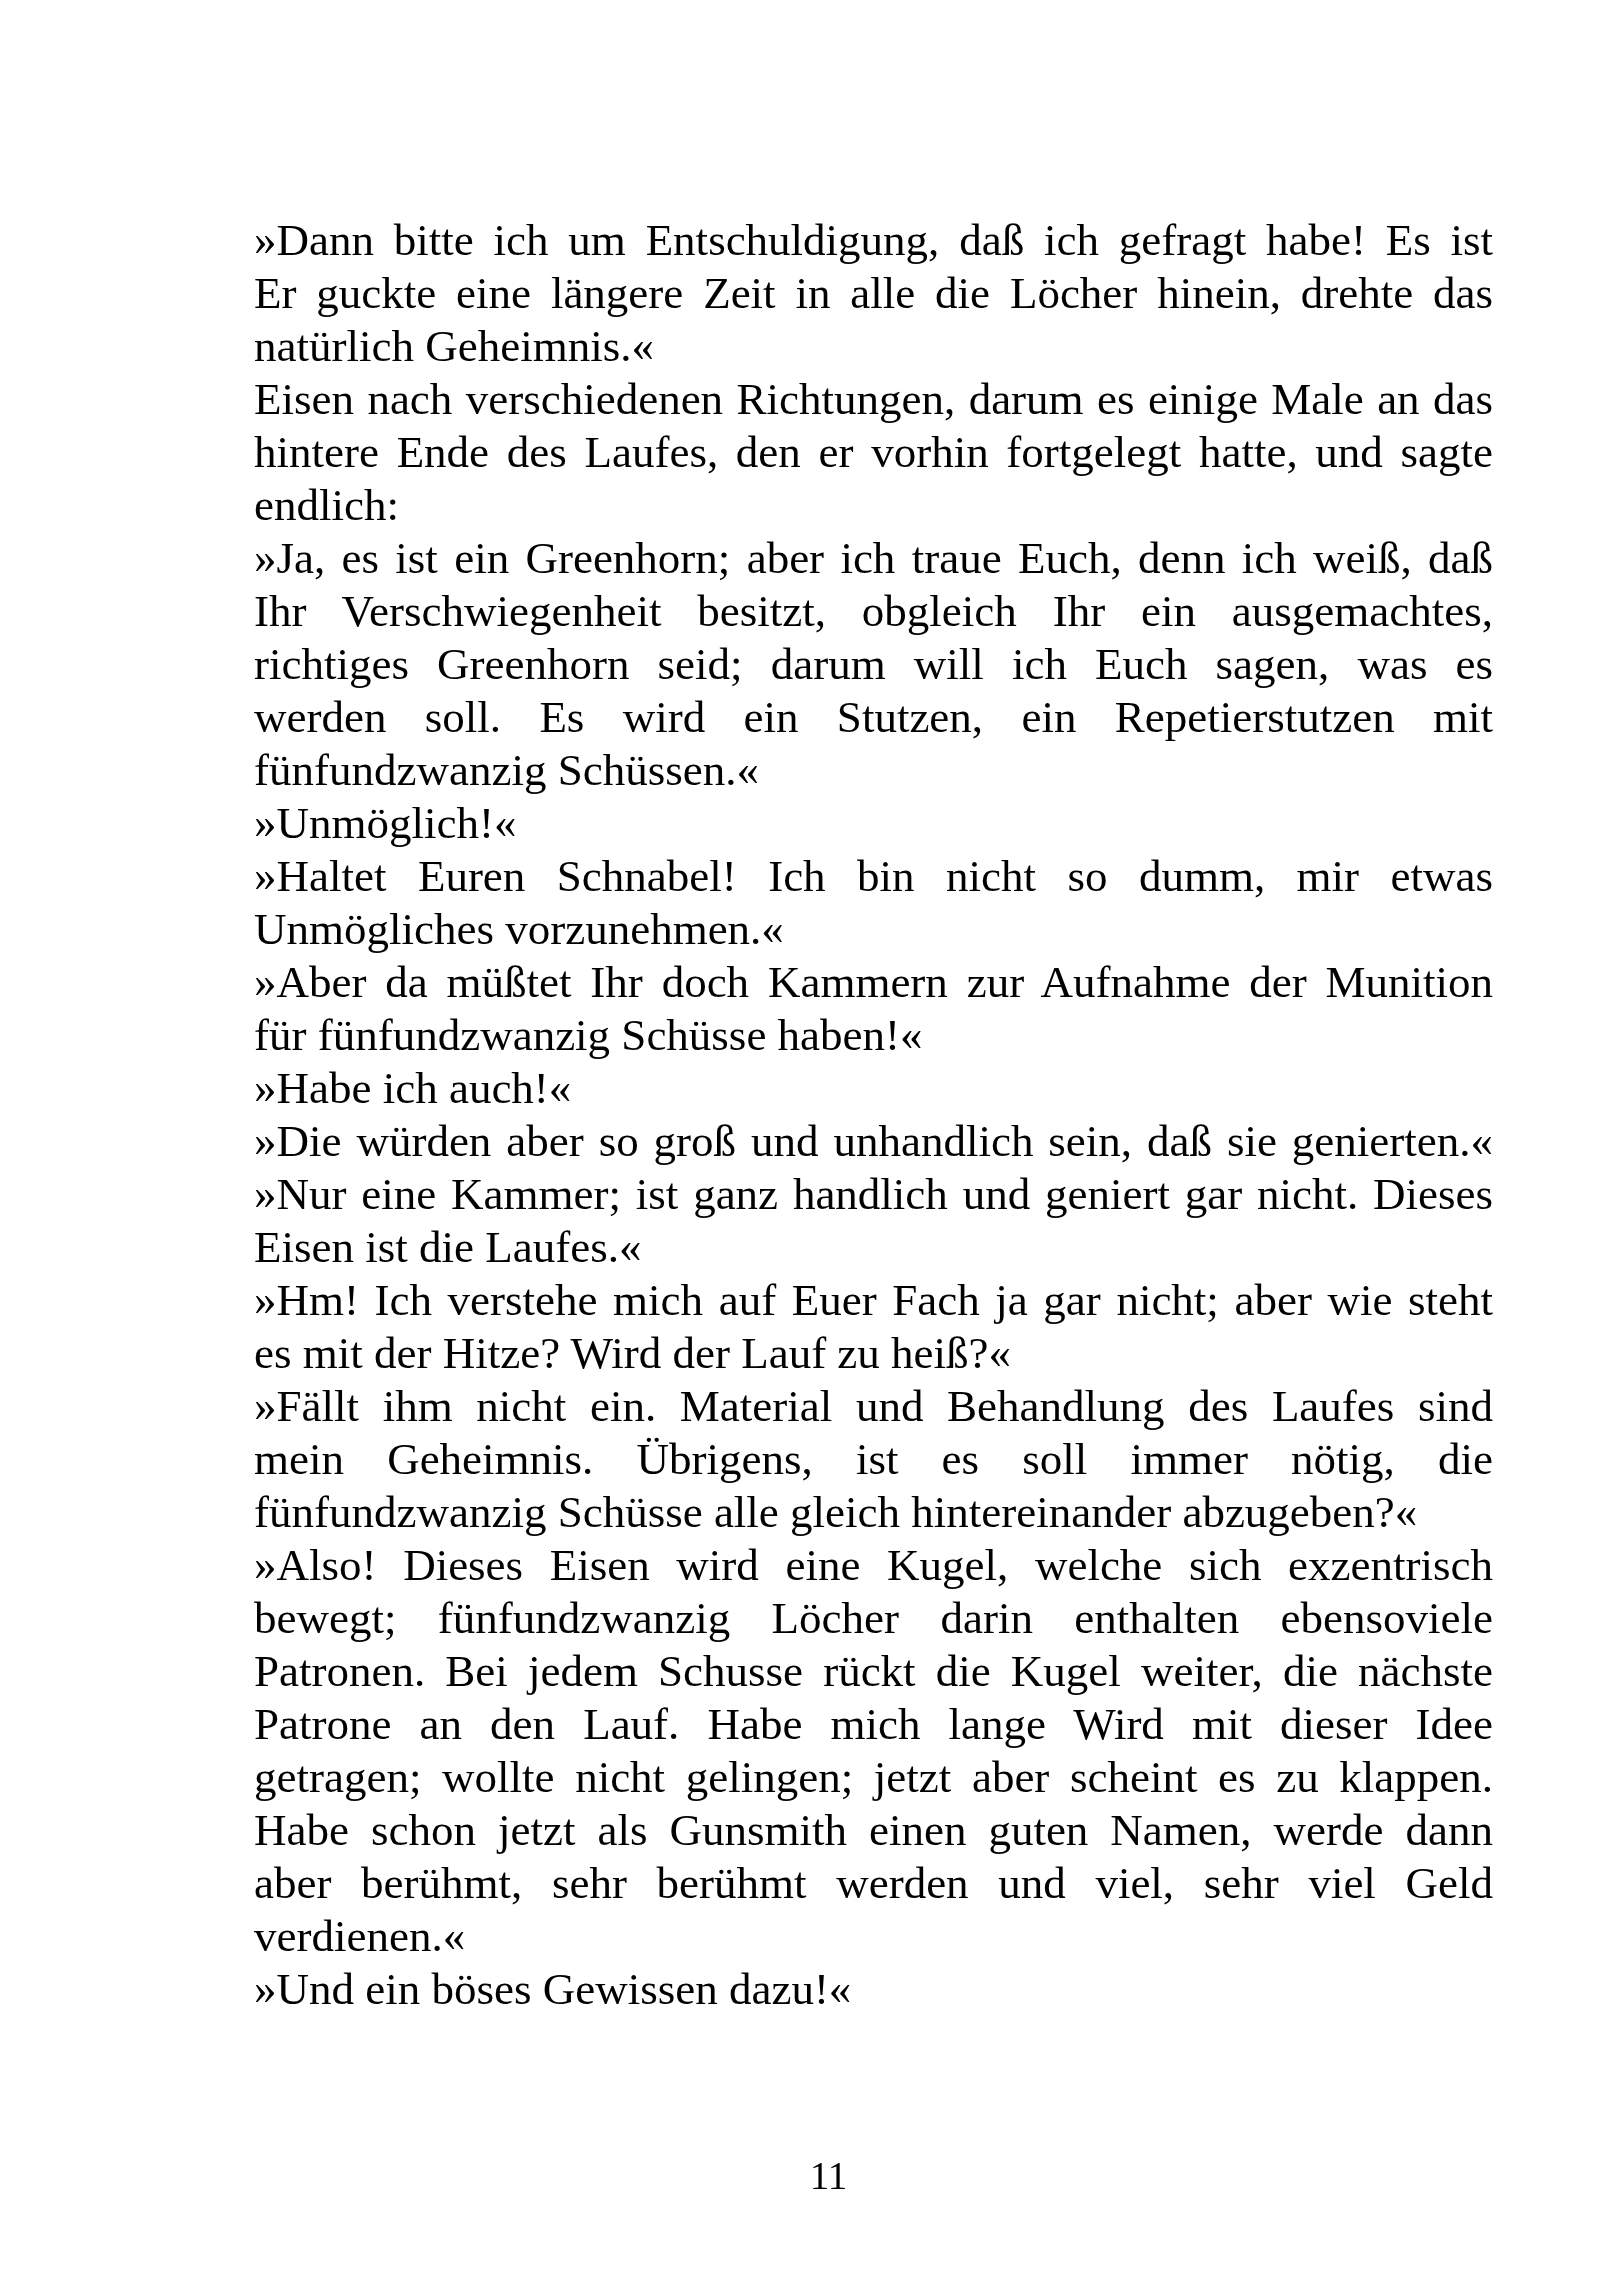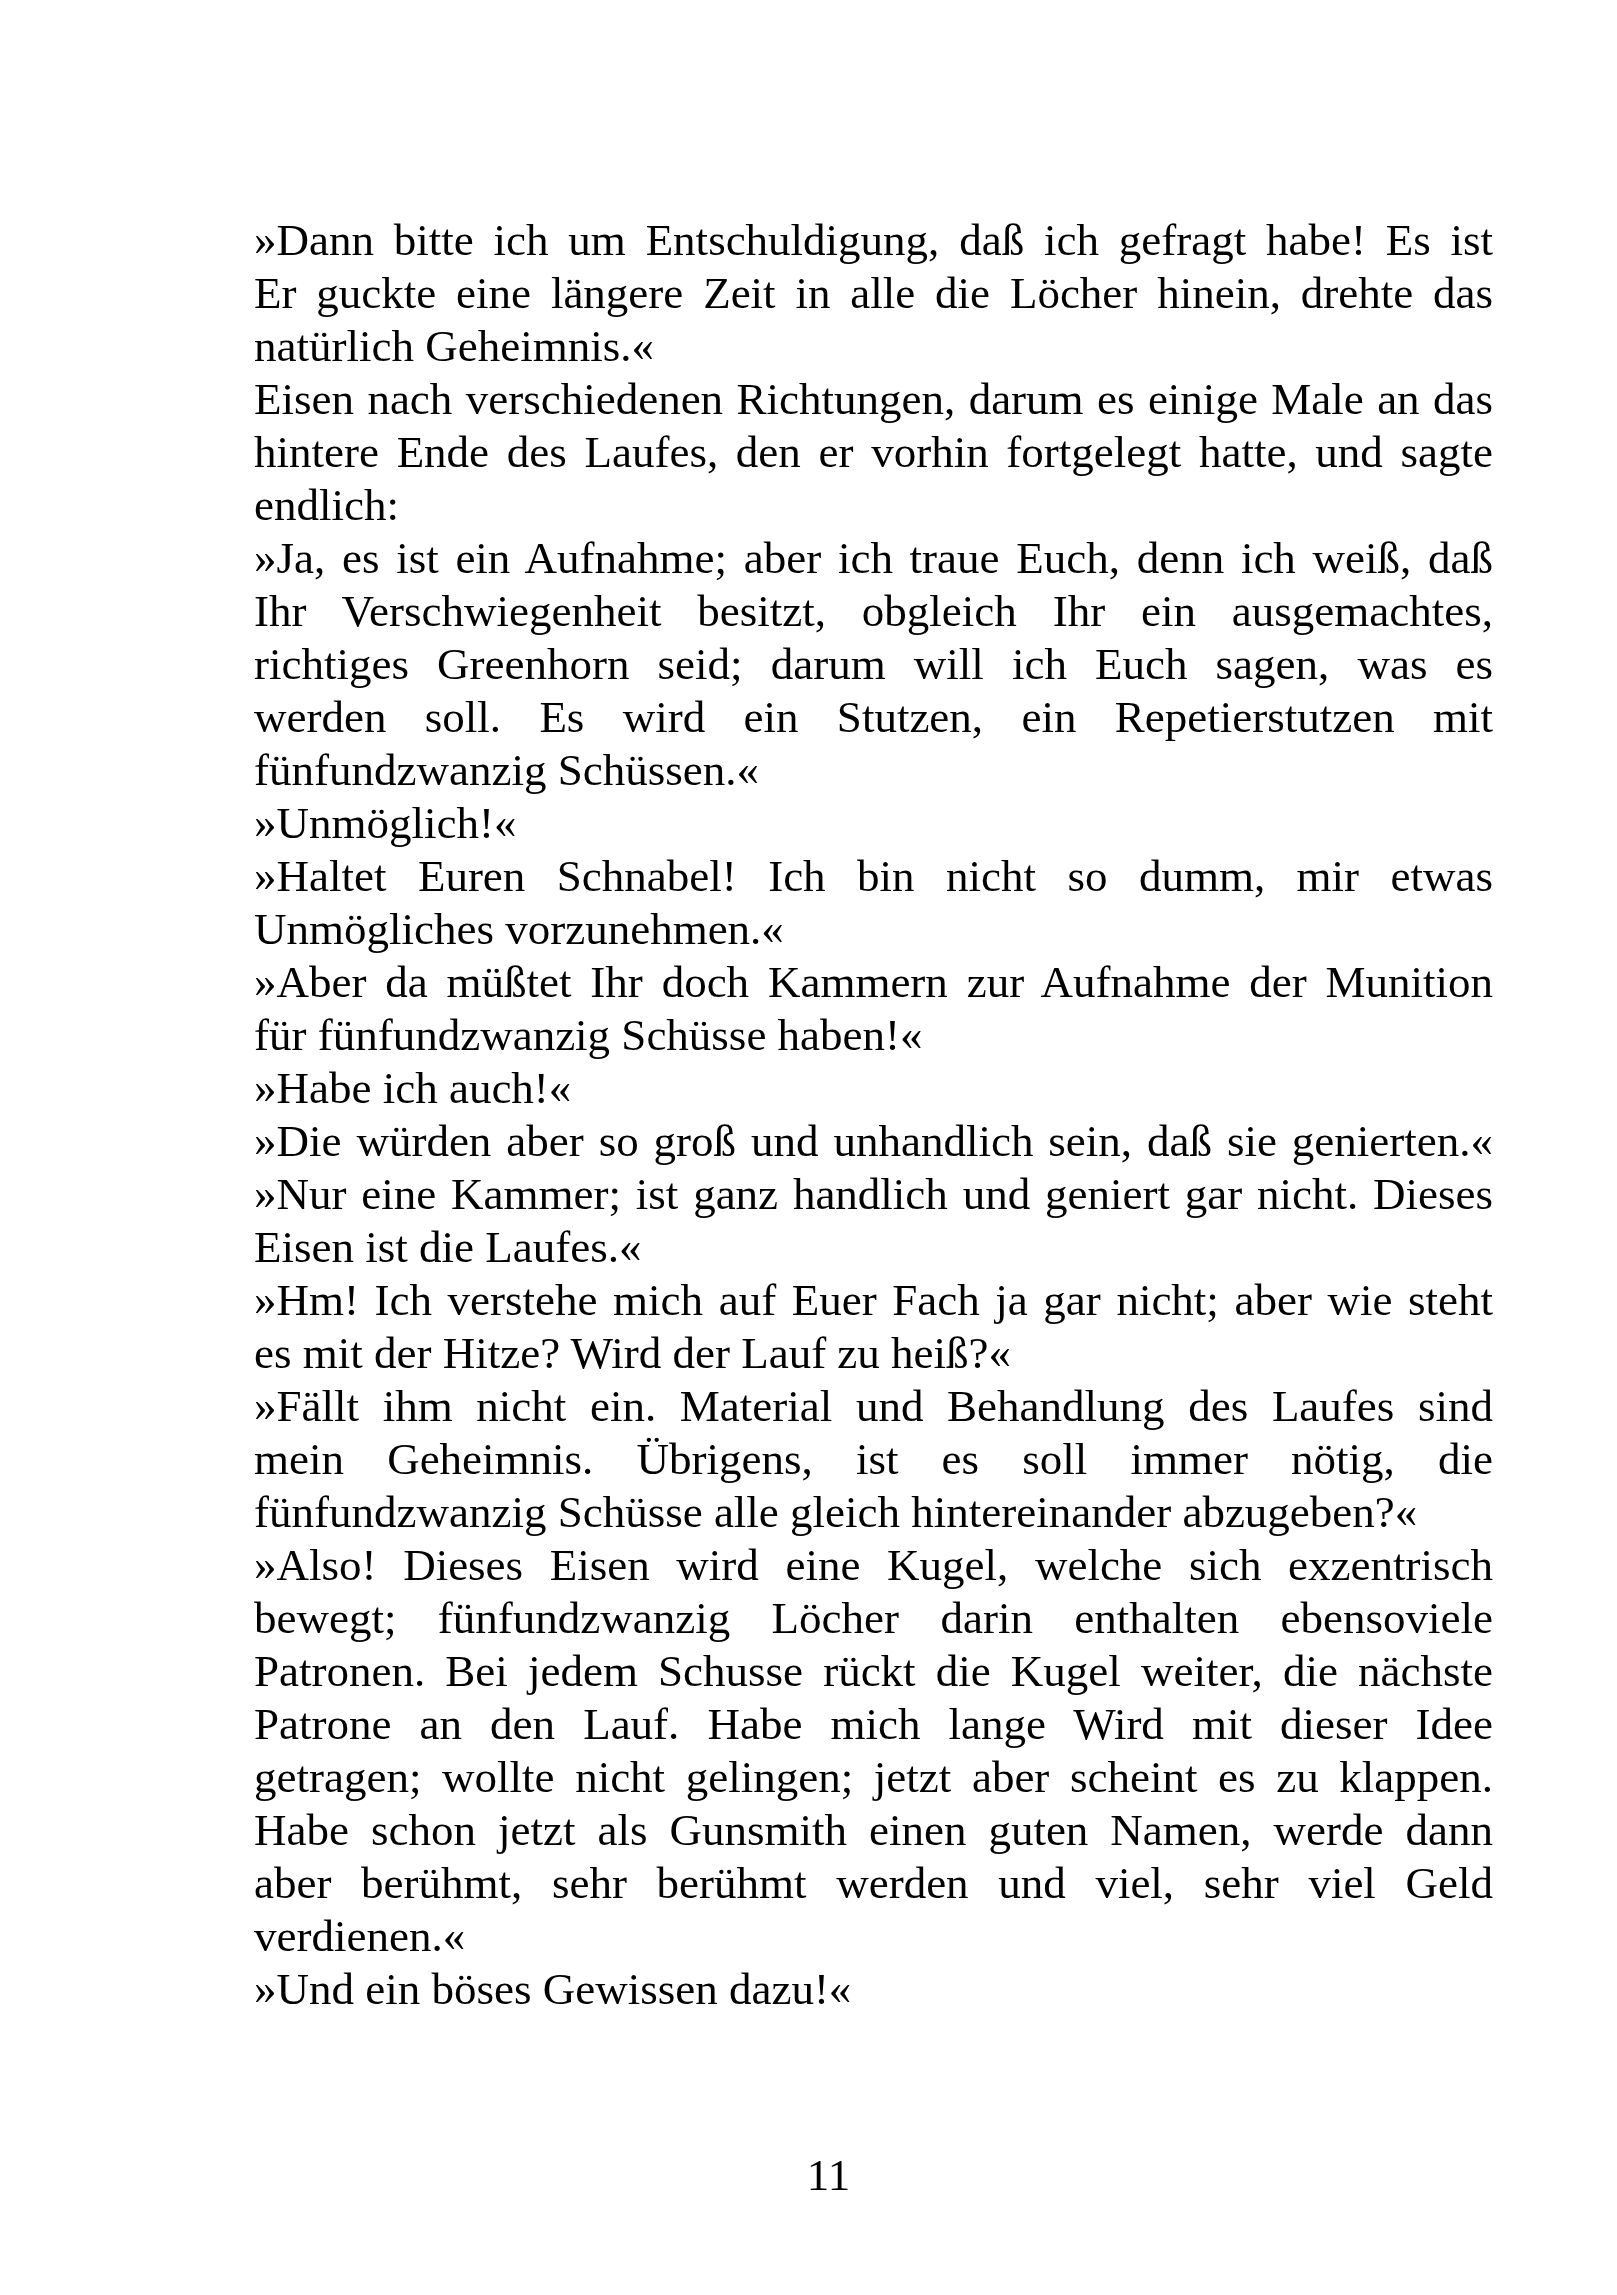--- a/index.html
+++ b/index.html
@@ -32,37 +32,37 @@
     text-align: justify;
     text-align-last: justify;
   }
   .page-number {
     position: absolute;
     left: 0;
     top: 2149px;
     width: 1569px;
     text-align: center;
     font-family: "Liberation Serif", "DejaVu Serif", serif;
-    font-size: 45px;
+    font-size: 39px;
     line-height: 53px;
     color: #000000;
   }
 </style>
 </head>
 <body>
 
 <div class="page" style="background: rgb(255, 255, 255); margin-left: 44px;">
   <main class="text-block" style="color: rgb(0, 0, 0);">
       <div class="line j">»Dann bitte ich um Entschuldigung, daß ich gefragt habe! Es ist</div>
       <div class="line j">Er guckte eine längere Zeit in alle die Löcher hinein, drehte das</div>
       <div class="line">natürlich Geheimnis.«</div>
       <div class="line j">Eisen nach verschiedenen Richtungen, darum es einige Male an das</div>
       <div class="line j">hintere Ende des Laufes, den er vorhin fortgelegt hatte, und sagte</div>
       <div class="line">endlich:</div>
-      <div class="line j">»Ja, es ist ein Aufnahme; aber ich traue Euch, denn ich weiß, daß</div>
+      <div class="line j">»Ja, es ist ein Greenhorn; aber ich traue Euch, denn ich weiß, daß</div>
       <div class="line j">Ihr Verschwiegenheit besitzt, obgleich Ihr ein ausgemachtes,</div>
       <div class="line j">richtiges Greenhorn seid; darum will ich Euch sagen, was es</div>
       <div class="line j">werden soll. Es wird ein Stutzen, ein Repetierstutzen mit</div>
       <div class="line">fünfundzwanzig Schüssen.«</div>
       <div class="line">»Unmöglich!«</div>
       <div class="line j">»Haltet Euren Schnabel! Ich bin nicht so dumm, mir etwas</div>
       <div class="line">Unmögliches vorzunehmen.«</div>
       <div class="line j">»Aber da müßtet Ihr doch Kammern zur Aufnahme der Munition</div>
       <div class="line">für fünfundzwanzig Schüsse haben!«</div>
       <div class="line">»Habe ich auch!«</div>

